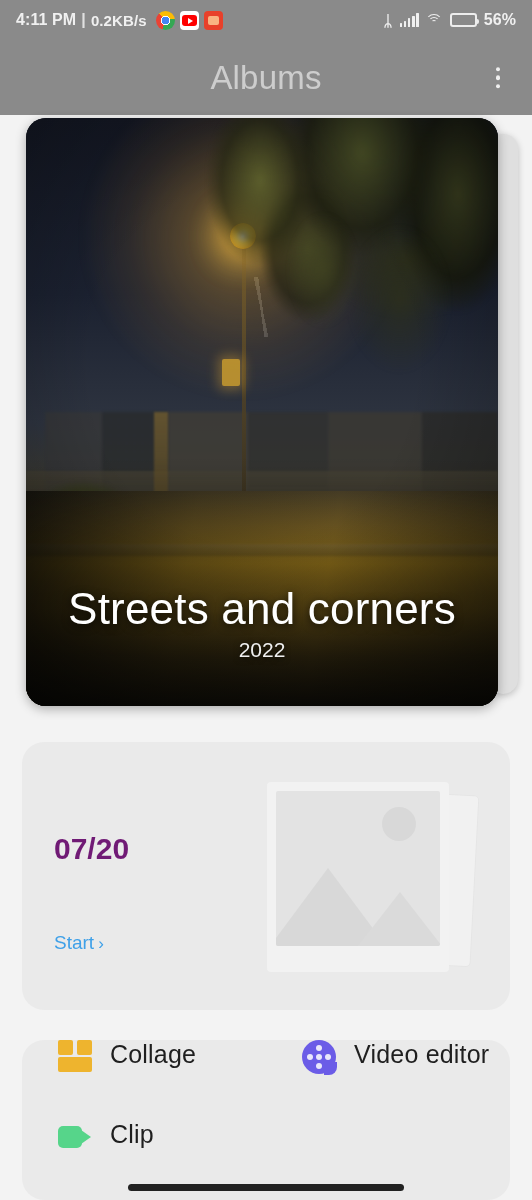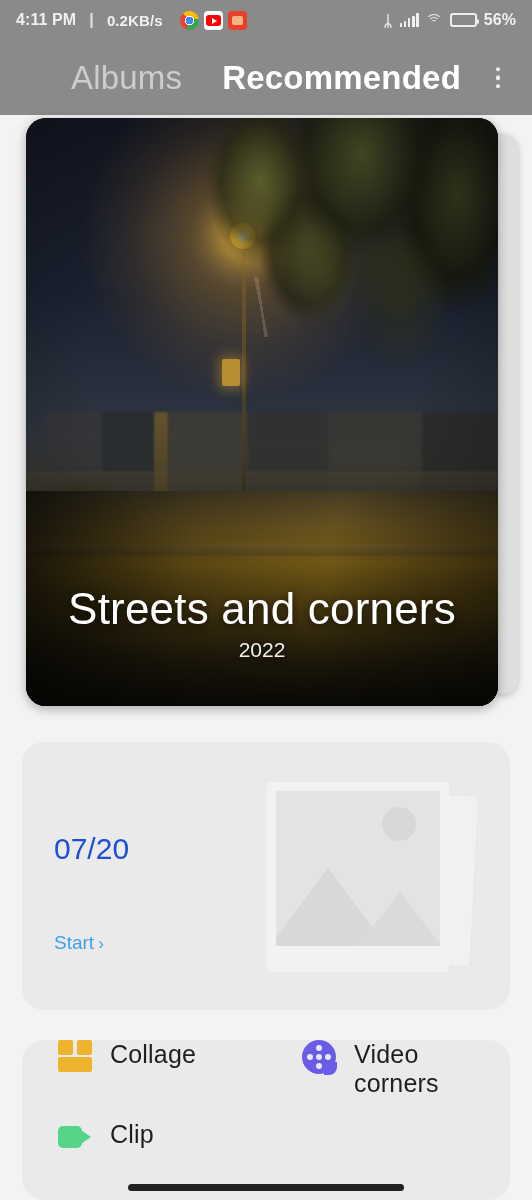--- a/index.html
+++ b/index.html
@@ -11,21 +11,21 @@
   }
   #app { position:relative; width:532px; height:1200px; background:#f3f3f3; }
 
   
   .statusbar {
     position:absolute; top:0; left:0; width:532px; height:40px;
     background:#8a8a8a; display:flex; align-items:center;
     padding:0 16px; color:#f0f0f0; font-size:16px; font-weight:bold;
     letter-spacing:.1px;
   }
-  .sb-left { display:flex; align-items:center; gap:13px; }
+  .sb-left { display:flex; align-items:center; gap:5px; }
   .sb-time { font-size:16px; }
   .sb-sep { opacity:.85; }
   .sb-net { font-size:15px; }
   .sb-appicons { display:flex; align-items:center; gap:5px; margin-left:4px; }
   .appicon { width:19px; height:19px; border-radius:4px; display:block; }
   .ic-chrome {
     background:
       radial-gradient(circle at 50% 50%, #4285f4 0 29%, #ffffff 29% 36%, transparent 36%),
       conic-gradient(from 200deg, #ea4335 0 33%, #fbbc05 33% 66%, #34a853 66% 100%);
     border-radius:50%;
@@ -166,21 +166,21 @@
     text-shadow:0 2px 9px rgba(0,0,0,.75); letter-spacing:.2px; }
   .album-year { color:#efefef; font-size:21px; margin-top:6px;
     text-shadow:0 1px 6px rgba(0,0,0,.7); }
 
   
   .card { position:absolute; left:22px; width:488px; background:#eaeaea;
     border-radius:22px; }
   .otd { top:742px; height:268px; cursor:pointer; }
   .otd-title { position:absolute; left:32px; top:42px; font-size:33px;
     color:#1a1a1a; letter-spacing:.2px; }
-  .otd-date { position:absolute; left:32px; top:90px; font-size:30px; color:#1d4ed8; }
+  .otd-date { position:absolute; left:32px; top:90px; font-size:30px; color:#701a75;font-weight:bold; }
   .otd-start { position:absolute; left:32px; top:190px; font-size:19px;
     color:#3ea0e8; cursor:pointer; display:flex; align-items:center; gap:4px; }
   .otd-chevron { font-size:17px; line-height:1; }
   .otd-thumb { position:absolute; right:36px; top:24px; width:215px; height:220px; }
   .ph-back { position:absolute; right:0; top:28px; width:90px; height:170px;
     background:#f1f1f1; border-radius:4px; transform:rotate(3deg);
     box-shadow:0 0 0 1px rgba(0,0,0,.02); }
   .ph-front { position:absolute; left:8px; top:16px; width:182px; height:190px;
     background:#f2f2f2; border-radius:4px; padding:9px 9px 26px 9px; }
   .ph-inner { width:100%; height:100%; background:#e3e3e3; position:relative;
@@ -268,21 +268,20 @@
         </span>
       <span class="batt">
         <span class="batt-fill" id="battfill" style="width: 56%;"></span>
       </span>
       <span class="sb-pct">56%</span>
     </div>
   </div>
 
   <div class="tabbar">
     <button class="tab inactive">Albums</button>
-    <button class="tab active">Recommended</button>
     <div class="menu-dots">
         <i></i>
         <i></i>
         <i></i>
       </div>
   </div>
 
   <div class="album-wrap">
     <div class="album-behind"></div>
     <div class="album-card">
@@ -341,21 +340,21 @@
         <span class="tool-label">Collage</span>
       </div>
       <div class="tool">
         <span class="t-icon ic-reel">
             <b></b>
             <b></b>
             <b></b>
             <b></b>
             <b></b>
           </span>
-        <span class="tool-label">Video corners</span>
+        <span class="tool-label">Video editor</span>
       </div>
     </div>
     <div class="tool-row r2">
       <div class="tool">
         <span class="t-icon ic-clip">
             <i></i>
             <i></i>
           </span>
         <span class="tool-label">Clip</span>
       </div>

